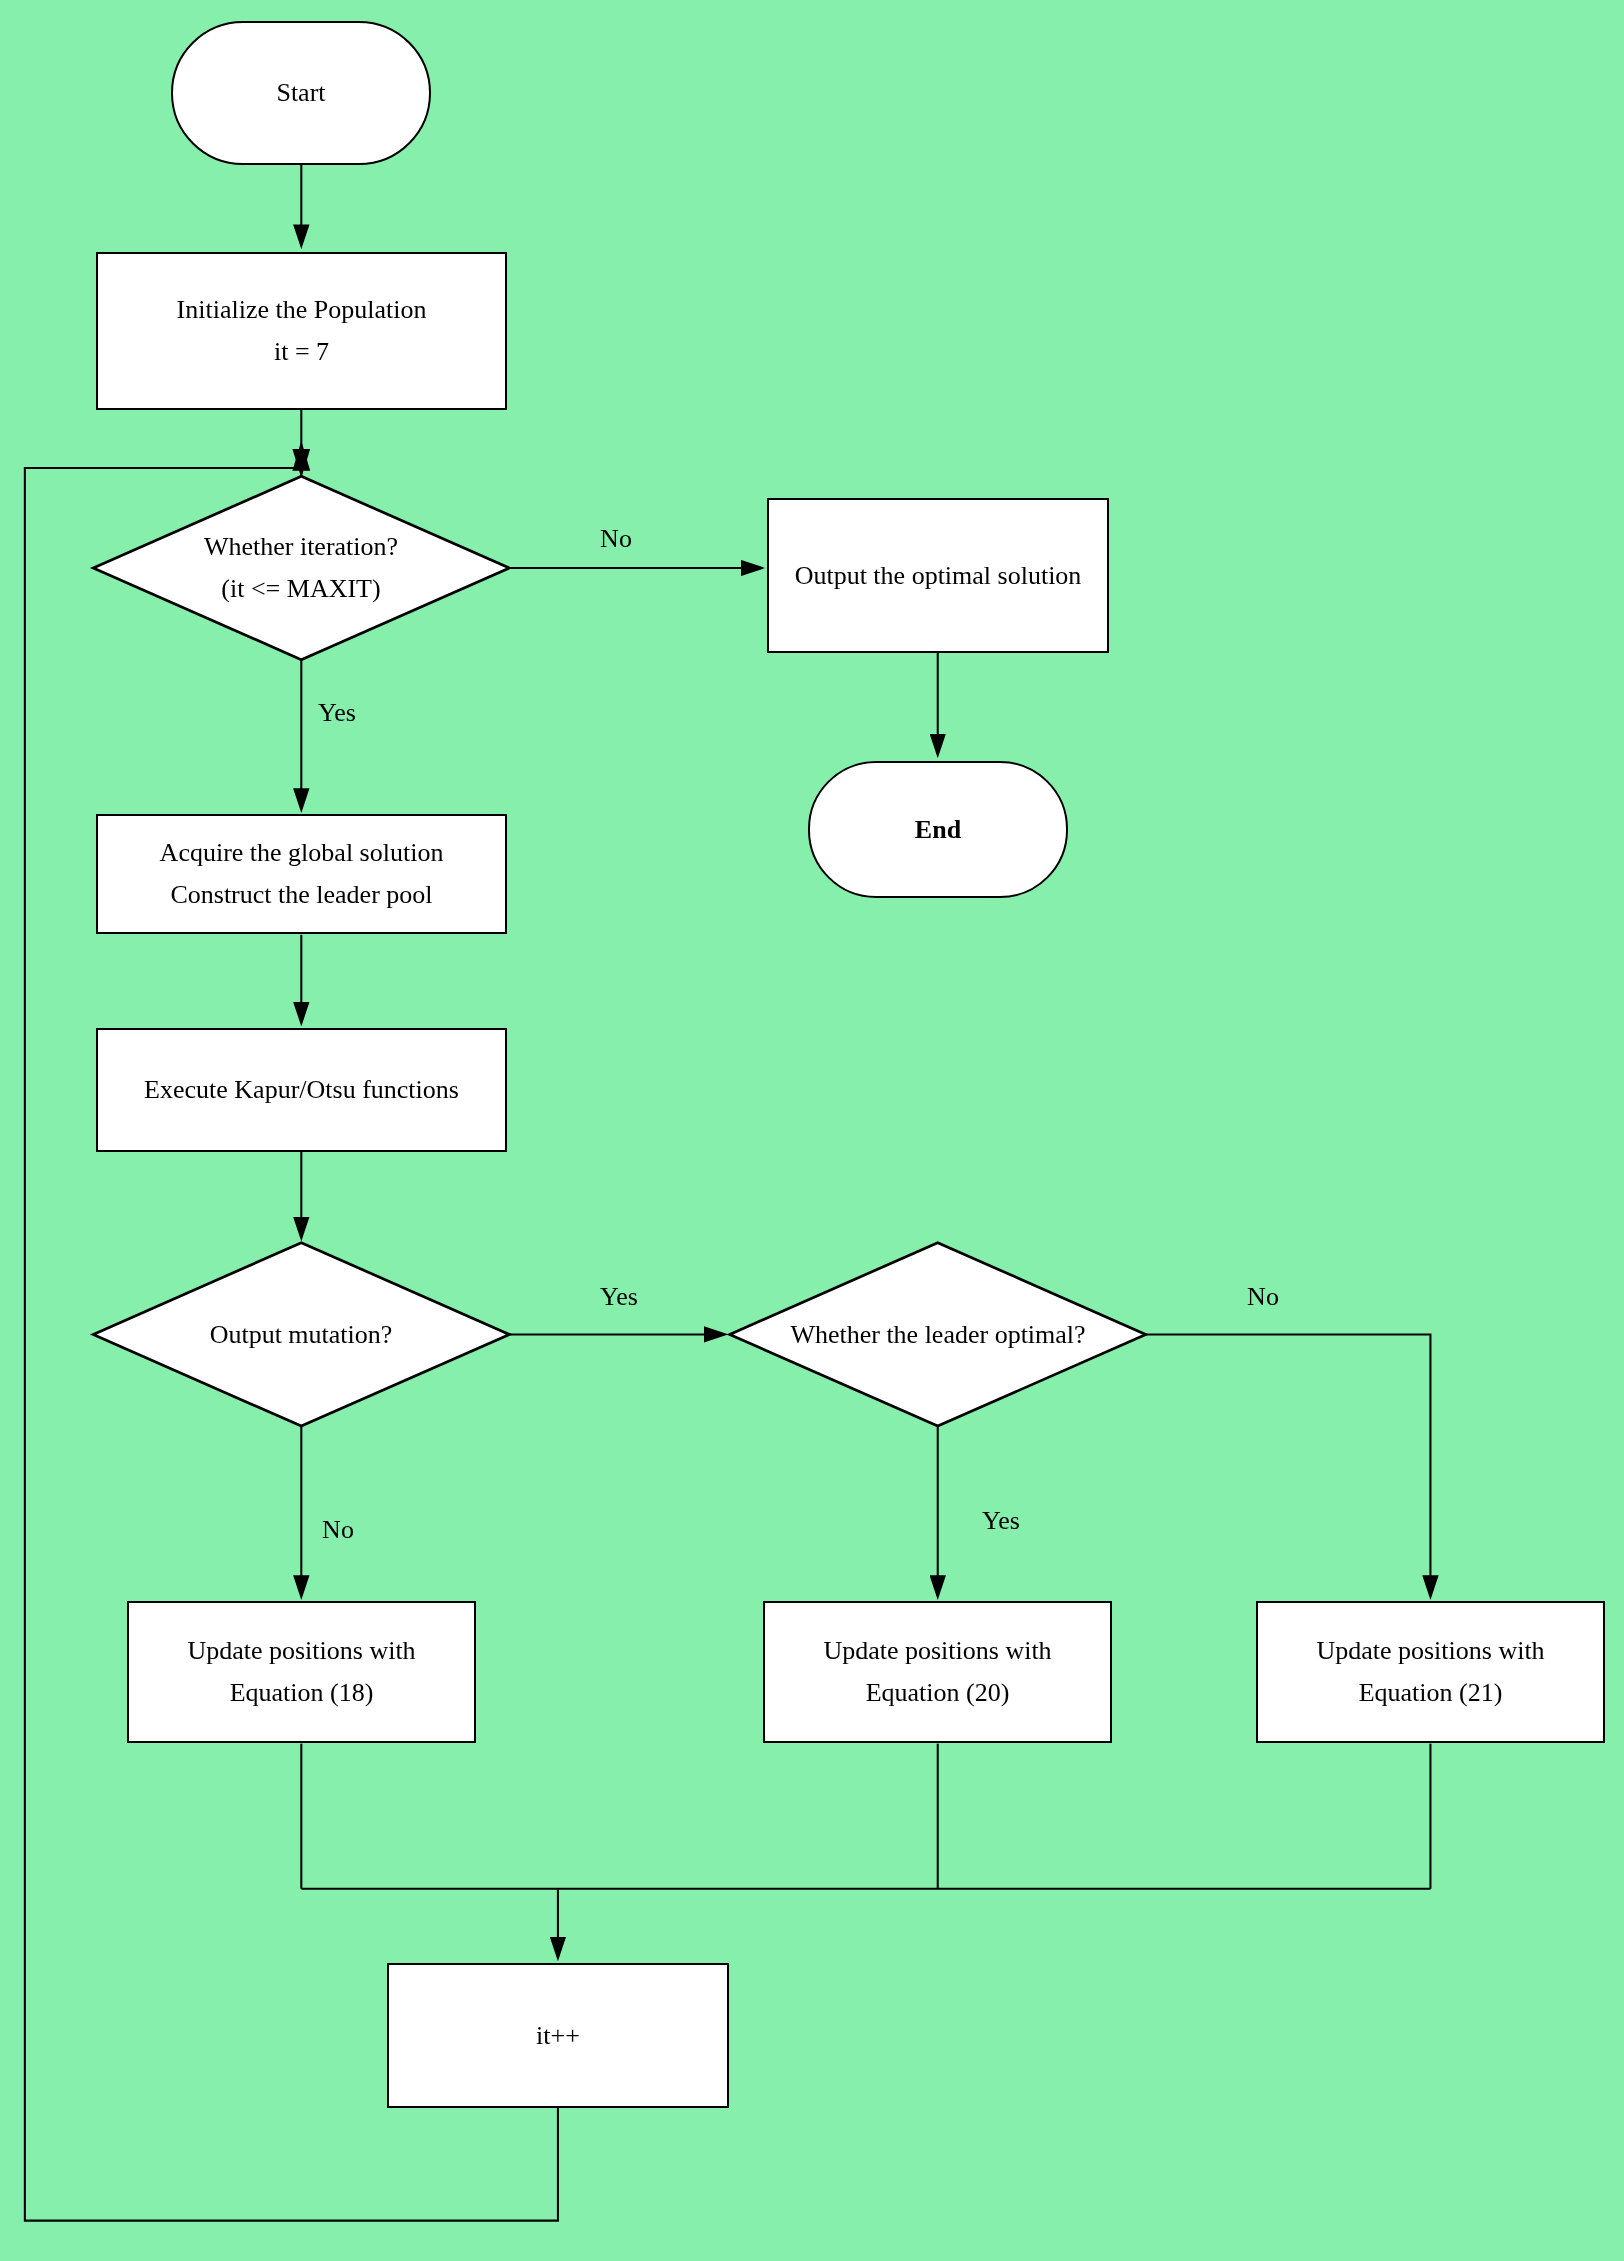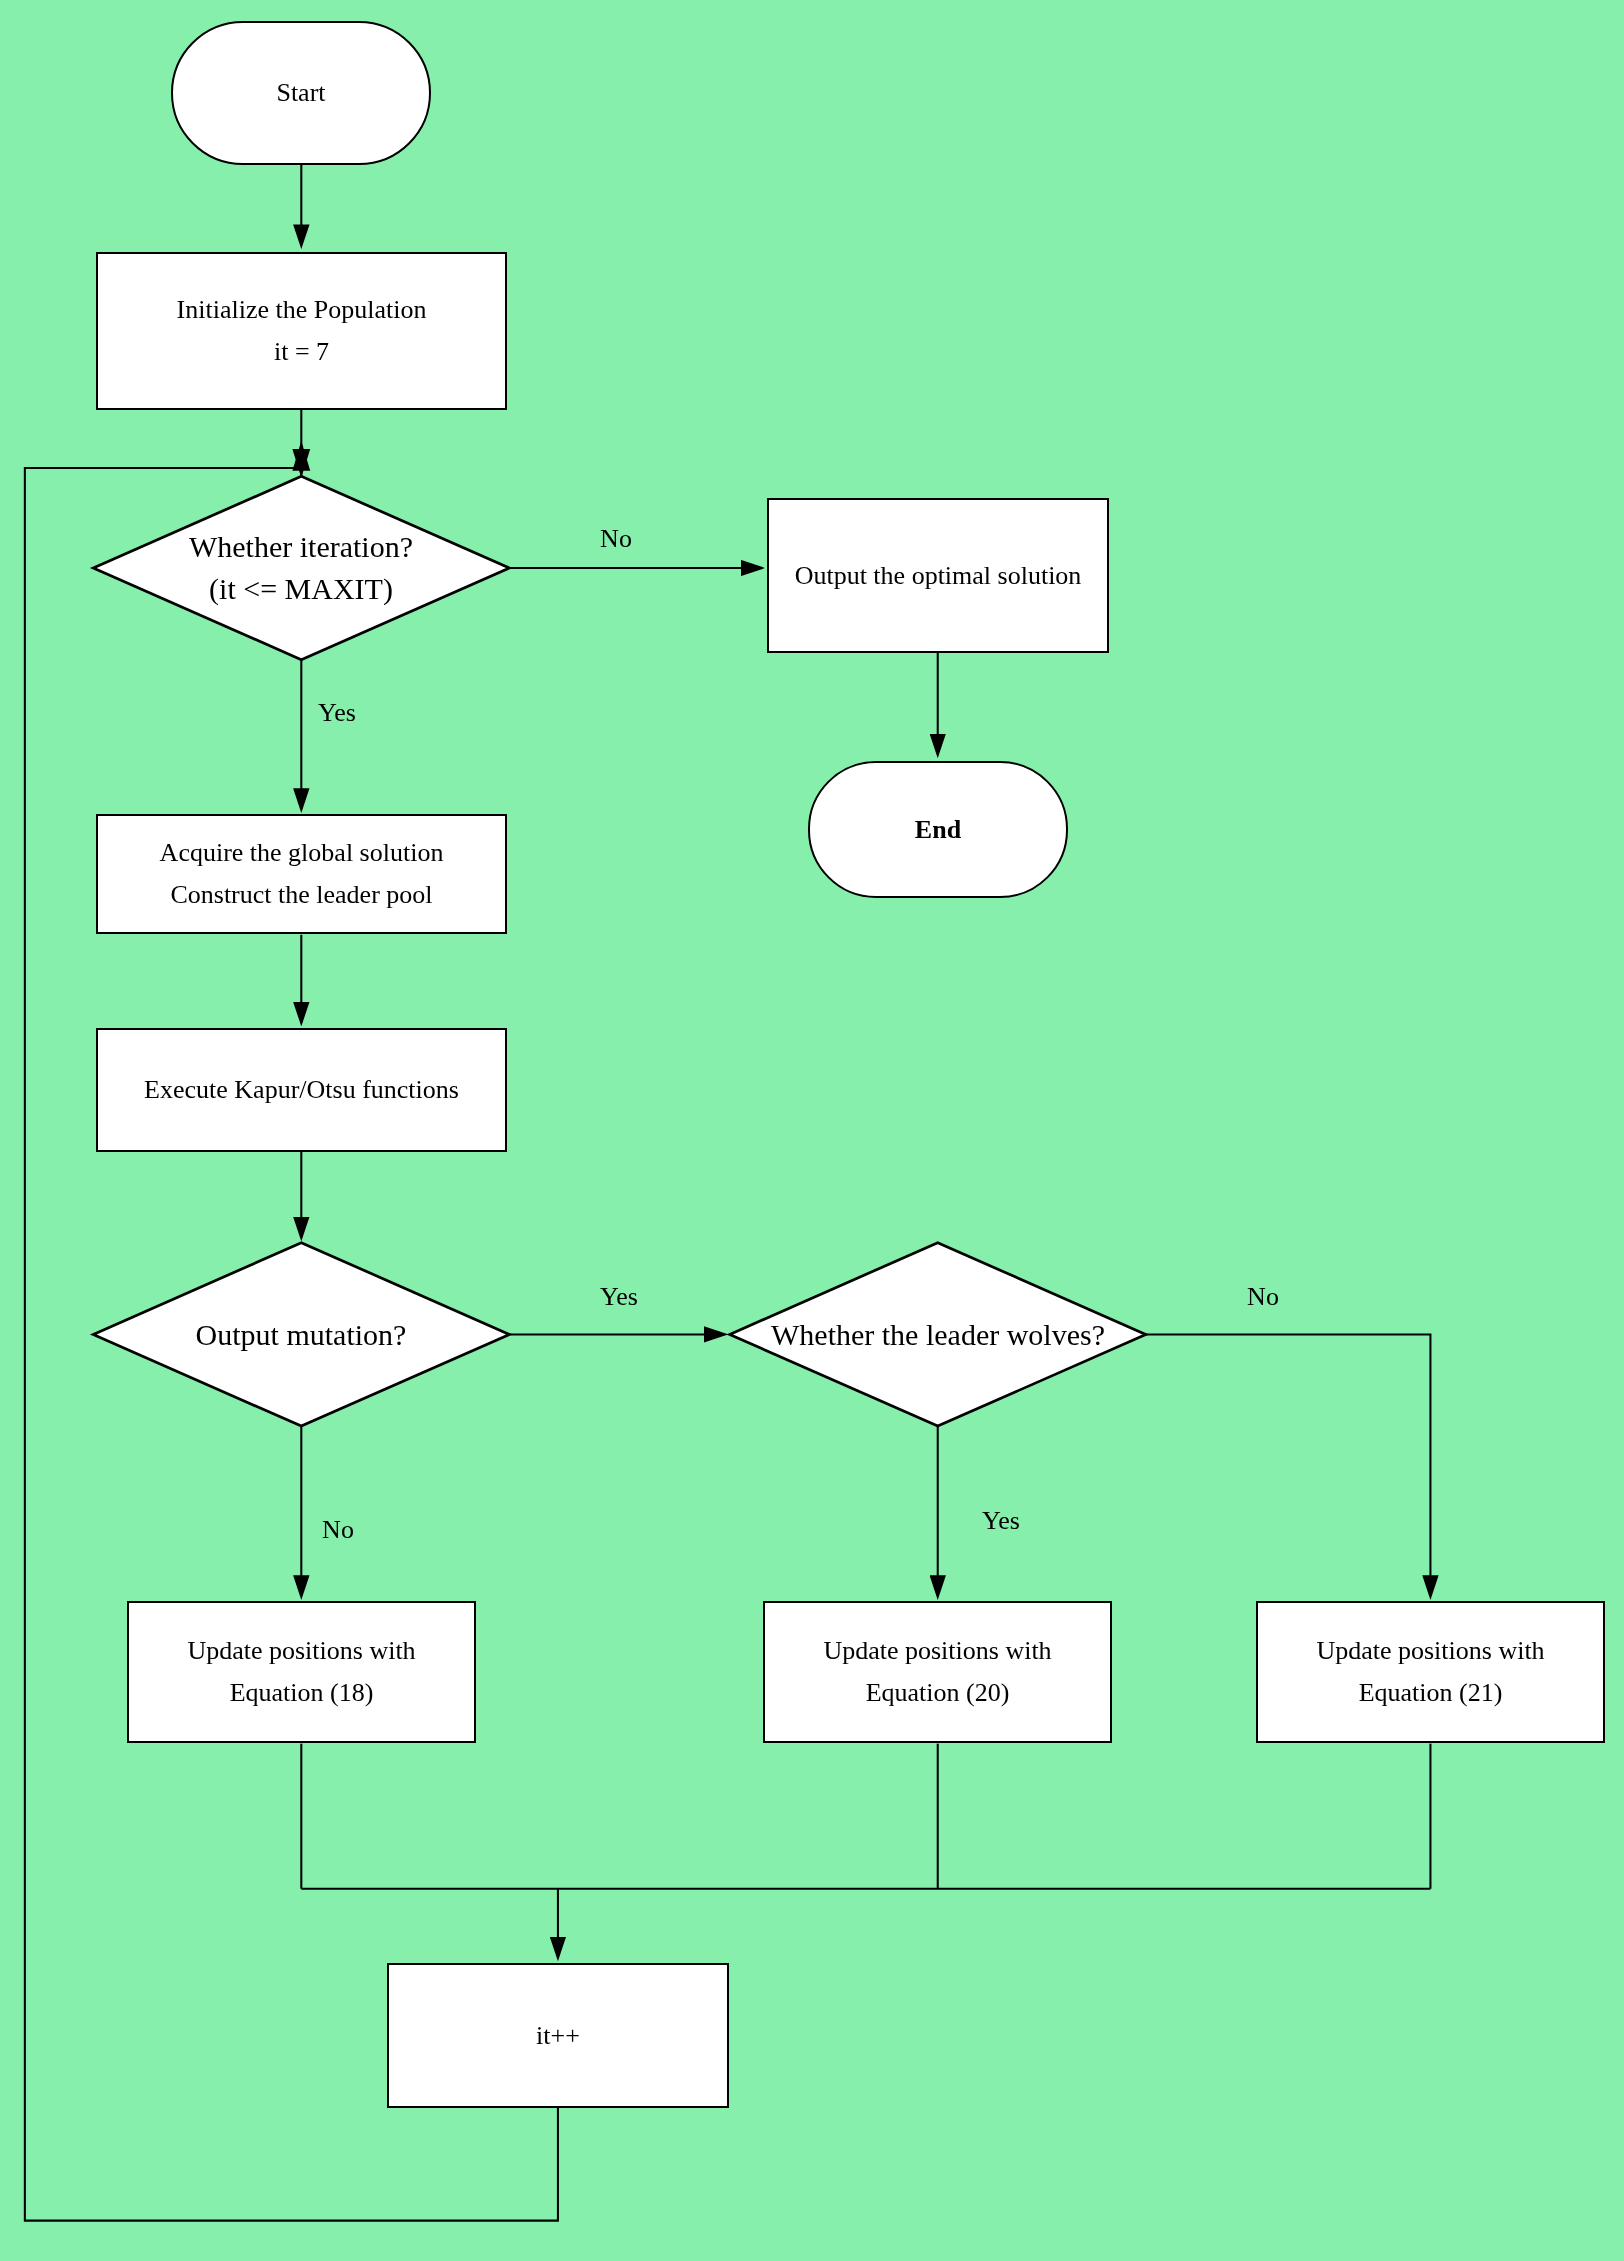--- a/index.html
+++ b/index.html
@@ -27,21 +27,21 @@
     line-height: 42px;
   }
   .terminator { border-radius: 72px; }
   .diamond-text {
     position: absolute;
     display: flex;
     flex-direction: column;
     align-items: center;
     justify-content: space-between;
     text-align: center;
-    font-size: 30px;
+    font-size: 26px;
     line-height: 42px;
     transform: translate(-50%, -50%);
     white-space: nowrap;
   }
   .edge-label {
     position: absolute;
     transform: translate(-50%, -50%);
     font-size: 26px;
     white-space: nowrap;
   }
@@ -129,21 +129,21 @@
 
   <div class="node" style="left:96px; top:1028px; width:411px; height:124px;">
     <span class="tline">Execute Kapur/Otsu functions</span>
   </div>
 
   <div class="diamond-text" style="left:301px; top:1335px;">
     <span class="tline">Output mutation?</span>
   </div>
 
   <div class="diamond-text" style="left:938px; top:1335px;">
-    <span class="tline">Whether the leader wolves?</span>
+    <span class="tline">Whether the leader optimal?</span>
   </div>
 
   <div class="node" style="left:127px; top:1601px; width:349px; height:142px;">
     <span class="tline">Update positions with</span>
     <span class="tline">Equation (18)</span>
   </div>
 
   <div class="node" style="left:763px; top:1601px; width:349px; height:142px;">
     <span class="tline">Update positions with</span>
     <span class="tline">Equation (20)</span>

